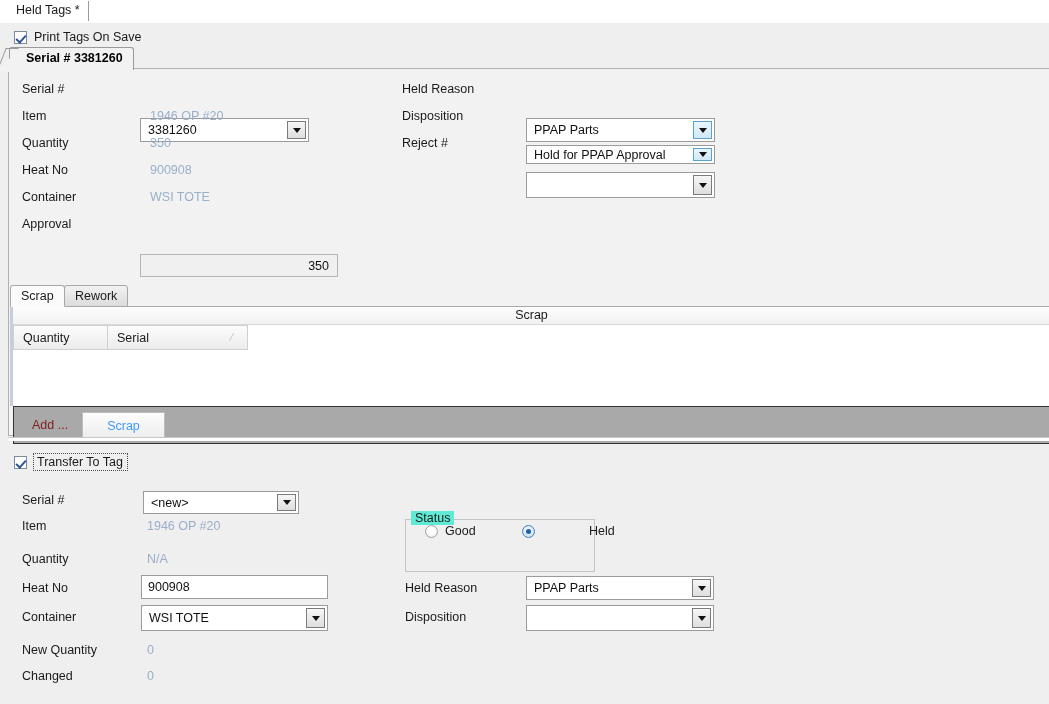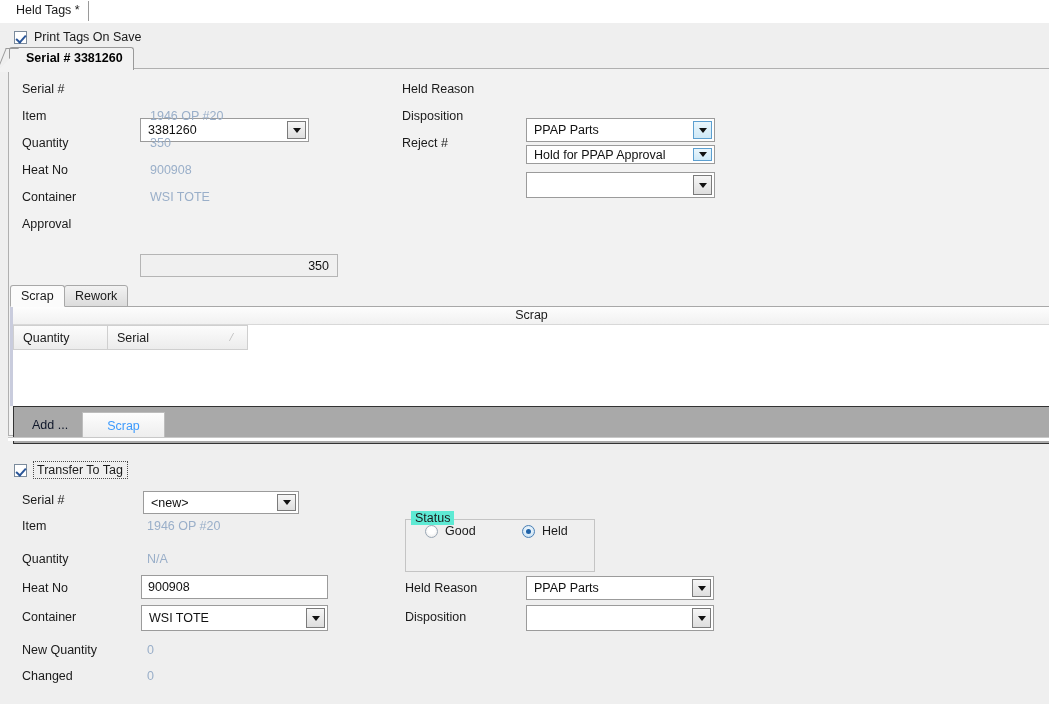--- a/index.html
+++ b/index.html
@@ -288,21 +288,21 @@
     left: 4px; top: 337px;
     width: 1037px; height: 38px;
     background: #a9a9a9;
     border: 1px solid #333;
     box-sizing: border-box;
   }
   .tb-link {
     position: absolute;
     left: 18px; top: 11px;
     font-size: 12.5px;
-    color: #0f172a;
+    color: #7f1d1d;
     white-space: nowrap;
   }
   .tb-button {
     position: absolute;
     left: 68px; top: 5px;
     width: 83px; height: 27px;
     background: linear-gradient(to bottom, #fdfdfd, #ededed);
     border: 1px solid #bdbdbd;
     box-sizing: border-box;
     display: flex;
@@ -320,21 +320,20 @@
     background: #ffffff;
     border-top: 1px solid #c8c8c8;
   }
 
   
   .transfer-cb-row {
     position: absolute;
     left: 14px; top: 430px;
     display: flex;
     align-items: center;
-    margin-top: 8px;
   }
   .focus-box {
     margin-left: 6px;
     padding: 1px 4px 1px 3px;
     border: 1px dotted #4a4a4a;
     font-size: 12.5px;
     color: #1a1a1a;
     white-space: nowrap;
   }
 
@@ -512,21 +511,21 @@
   <div class="fld-ro" style="left:147px; top:620px;">0</div>
   <div class="fld-ro" style="left:147px; top:646px;">0</div>
 
   <div class="groupbox"></div>
   <div class="gb-title">Status</div>
 
   <div class="radio-row" style="left:425px; top:501px;">
     <span class="radio"></span>
     <span class="radio-label">Good</span>
   </div>
-  <div class="radio-row" style="left:522px; top:501px;">
+  <div class="radio-row" style="left:522px; top:501px;gap:47px;">
     <span class="radio sel"></span>
     <span class="radio-label">Held</span>
   </div>
 
   <div class="fld-label" style="left:405px; top:558px;">Held Reason</div>
   <div class="fld-label" style="left:405px; top:587px;">Disposition</div>
 
   <div class="combo" style="left:526px; top:553px; width:188px; height:24px;">
     <span class="cval">PPAP Parts</span>
     <span class="combo-btn">

